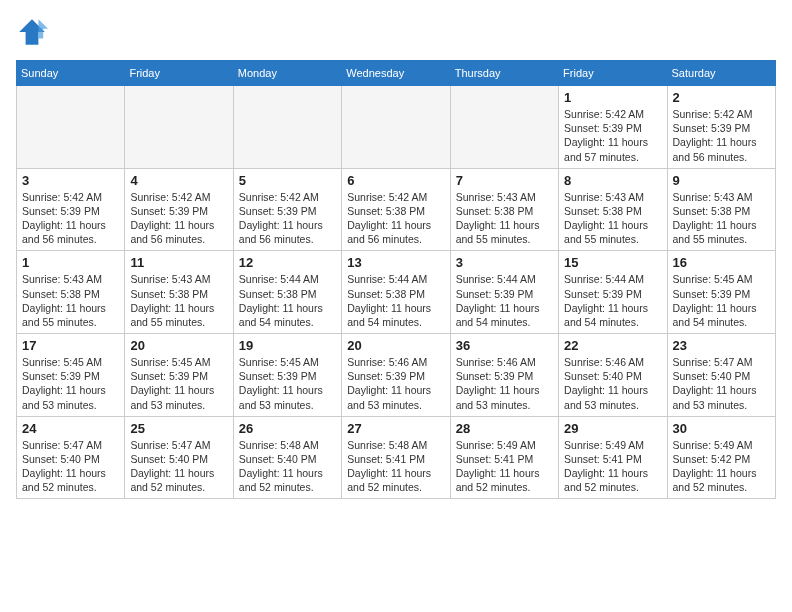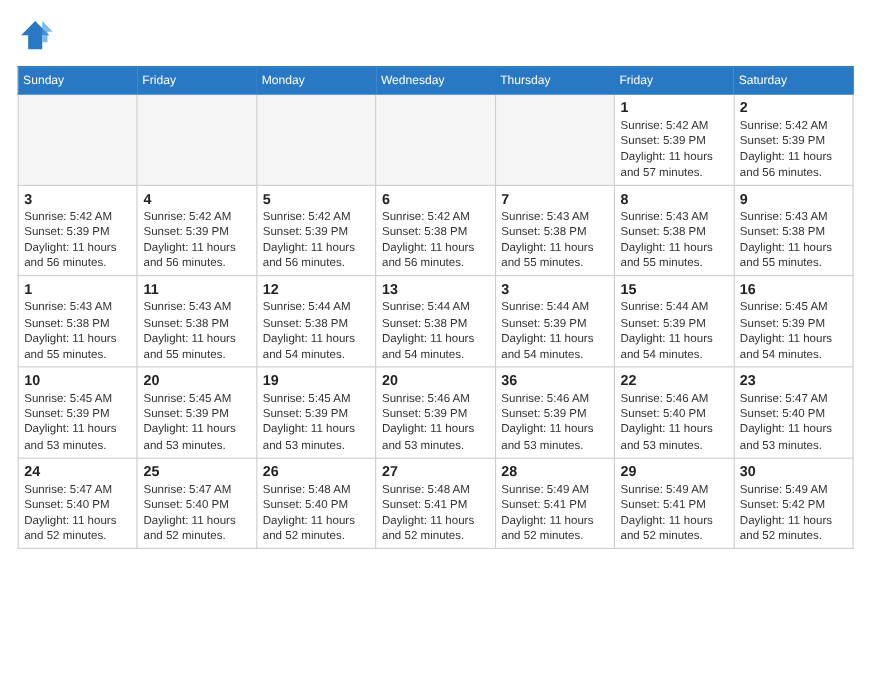--- a/index.html
+++ b/index.html
@@ -184,21 +184,21 @@
           <div class="day-number">15</div>
           <div class="day-info">Sunrise: 5:44 AM<br>Sunset: 5:39 PM<br>Daylight: 11 hours<br>and 54 minutes.</div>
         </td>
         <td>
           <div class="day-number">16</div>
           <div class="day-info">Sunrise: 5:45 AM<br>Sunset: 5:39 PM<br>Daylight: 11 hours<br>and 54 minutes.</div>
         </td>
       </tr>
       <tr>
         <td>
-          <div class="day-number">10</div>
+          <div class="day-number">17</div>
           <div class="day-info">Sunrise: 5:45 AM<br>Sunset: 5:39 PM<br>Daylight: 11 hours<br>and 53 minutes.</div>
         </td>
         <td>
           <div class="day-number">20</div>
           <div class="day-info">Sunrise: 5:45 AM<br>Sunset: 5:39 PM<br>Daylight: 11 hours<br>and 53 minutes.</div>
         </td>
         <td>
           <div class="day-number">19</div>
           <div class="day-info">Sunrise: 5:45 AM<br>Sunset: 5:39 PM<br>Daylight: 11 hours<br>and 53 minutes.</div>
         </td>

